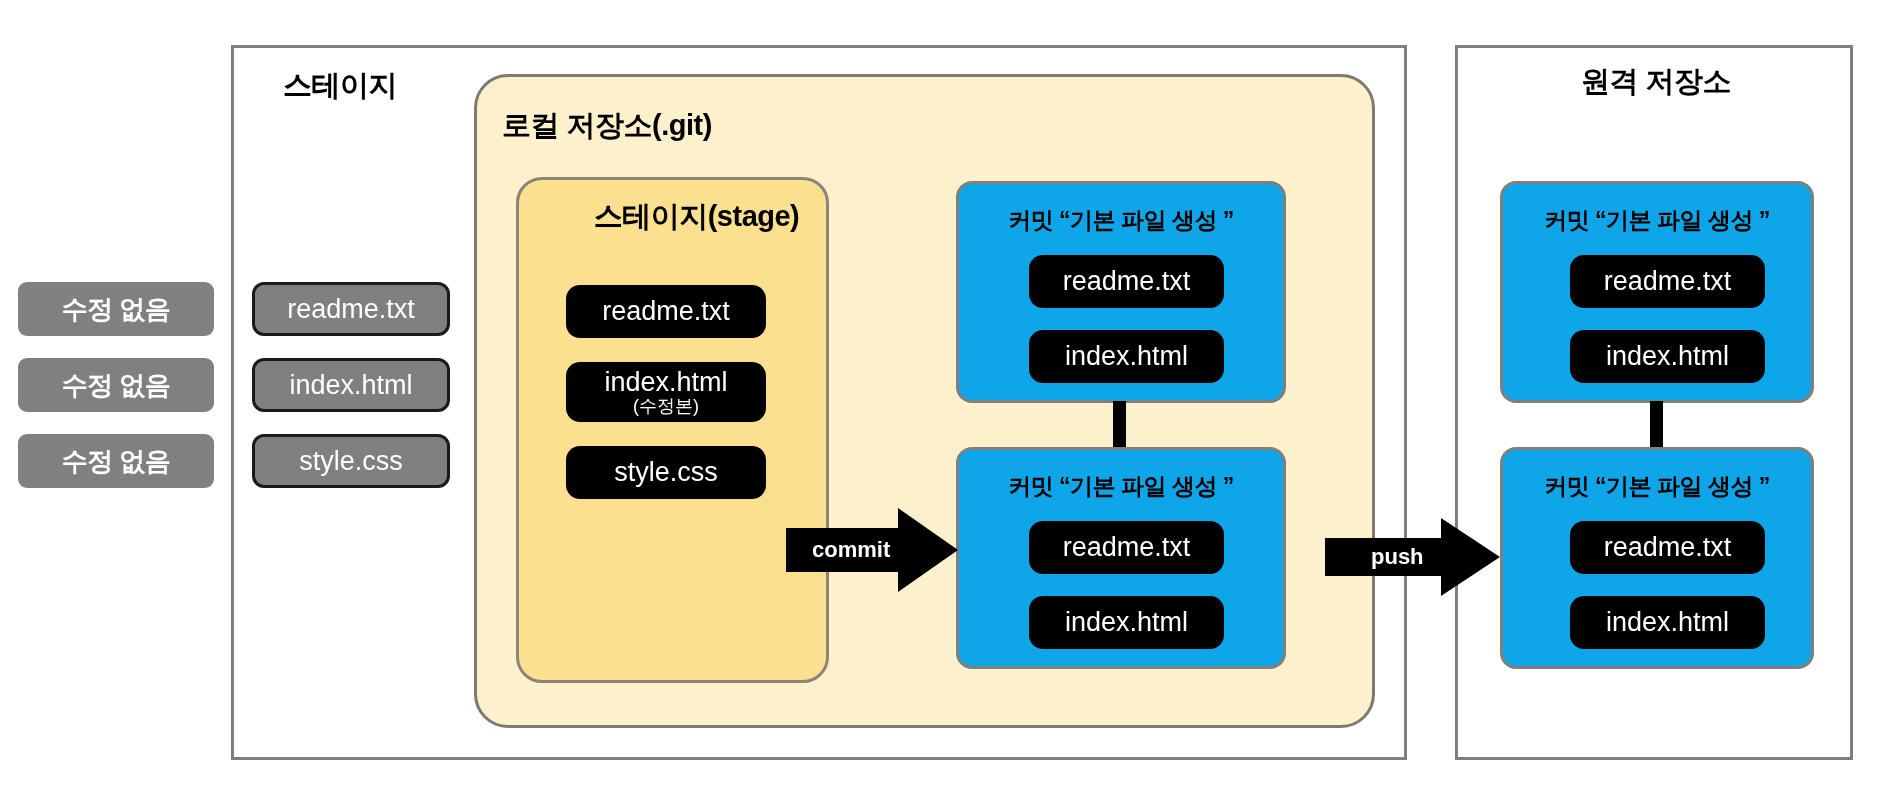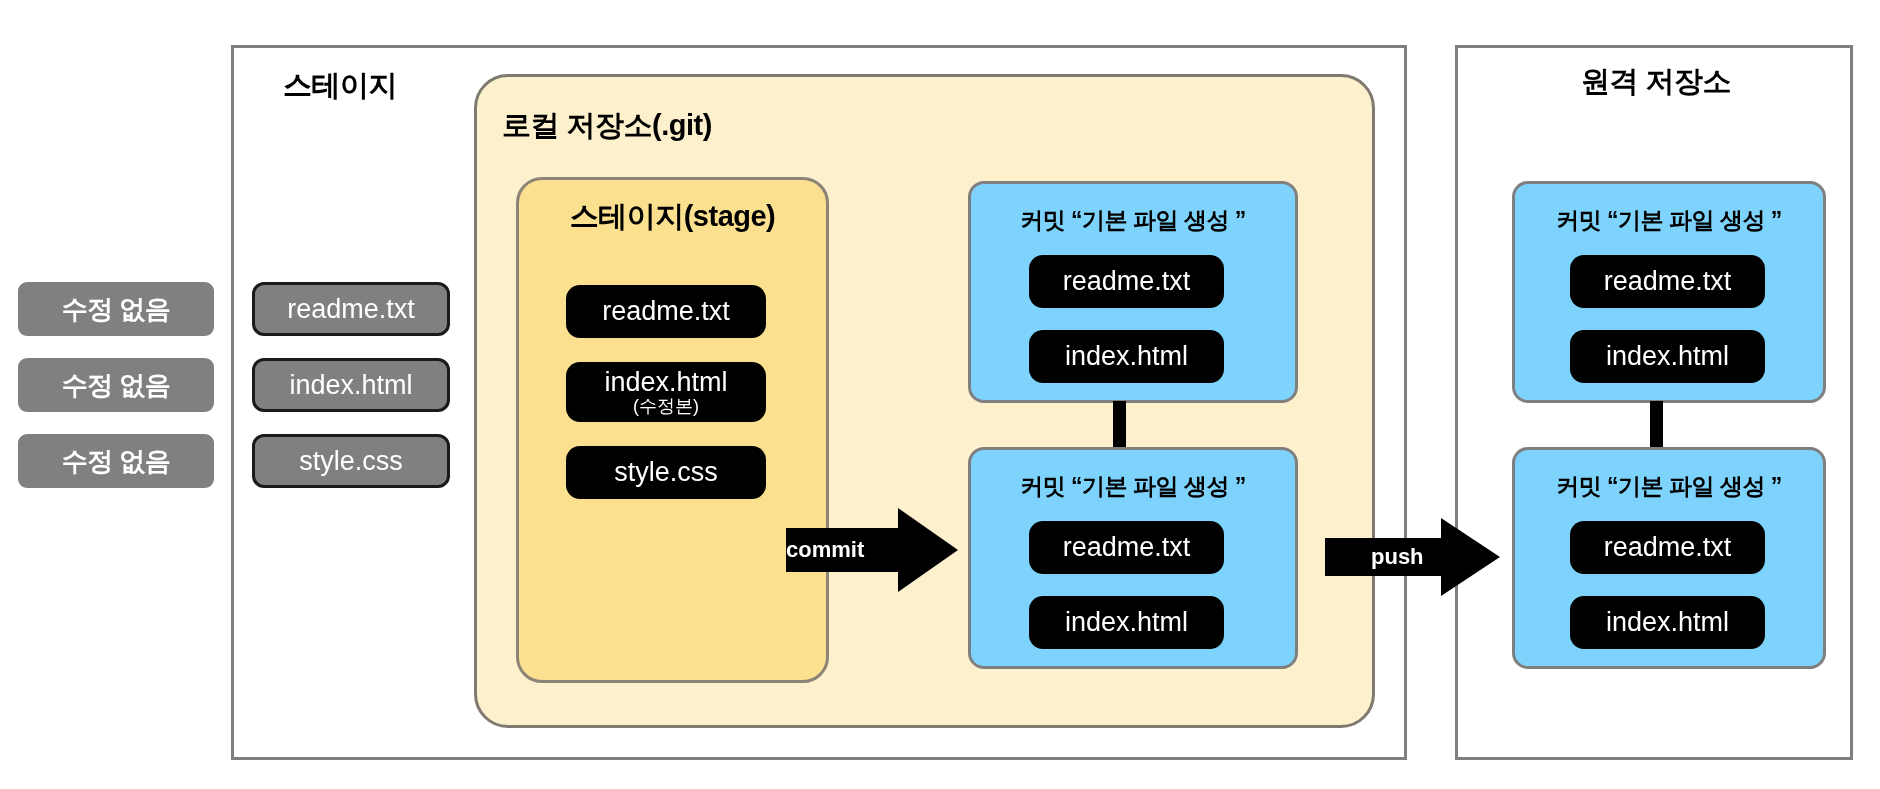--- a/index.html
+++ b/index.html
@@ -79,20 +79,21 @@
     position: absolute;
     left: 516px;
     top: 197px;
     width: 313px;
     text-align: center;
     font-size: 29px;
     font-weight: bold;
     color: #000000;
     letter-spacing: -0.5px;
     white-space: nowrap;
+    padding-left: 24px;
   }
 
   
   .file-pill {
     position: absolute;
     background: #000000;
     border-radius: 14px;
     color: #ffffff;
     display: flex;
     flex-direction: column;
@@ -113,25 +114,24 @@
   }
 
   
   #stage-file-0 { left: 566px; top: 285px; width: 200px; height: 53px; }
   #stage-file-1 { left: 566px; top: 362px; width: 200px; height: 60px; }
   #stage-file-2 { left: 566px; top: 446px; width: 200px; height: 53px; }
 
   
   .commit-box {
     position: absolute;
-    background: #7dd3fc;
+    background: #0ea5e9;
     border: 3px solid #7f7f7f;
     border-radius: 16px;
     box-sizing: border-box;
-    margin-left: 12px;
   }
   .commit-title {
     position: absolute;
     font-size: 23px;
     font-weight: bold;
     color: #000000;
     text-align: center;
     letter-spacing: -0.5px;
     white-space: nowrap;
     width: 100%;
@@ -214,21 +214,21 @@
     left: 0;
     height: 100%;
     display: flex;
     align-items: center;
     color: #ffffff;
     font-size: 22px;
     font-weight: bold;
     white-space: nowrap;
   }
   #commit-arrow { left: 786px; top: 508px; width: 172px; height: 84px; }
-  #commit-arrow .arrow-label { }
+  #commit-arrow .arrow-label { padding-left: 26px; }
   #push-arrow { left: 1325px; top: 518px; width: 175px; height: 78px; }
   #push-arrow .arrow-label { padding-left: 46px; }
 </style>
 </head>
 <body>
 
 <div id="canvas">
 
   <div class="panel" id="workspace-panel"></div>
   <div class="panel-title" id="workspace-title">스테이지</div>

